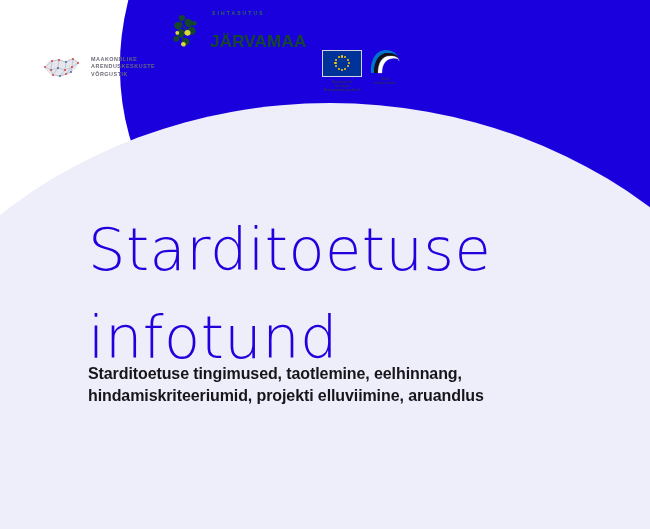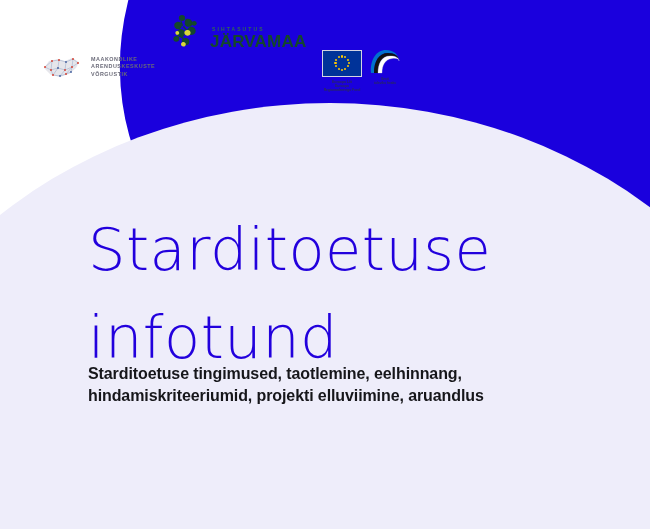--- a/index.html
+++ b/index.html
@@ -74,21 +74,21 @@
     white-space: pre-line;
   }
 
   
   .logo-jarva { left: 168px; top: 10px; }
   .jarva-mark { width: 40px; height: 40px; flex: 0 0 auto; }
   .jarva-text {
     margin-left: 2px;
     display: flex;
     flex-direction: column;
-    justify-content: flex-end;
+    justify-content: space-between;
     height: 40px;
     padding-bottom: 1px;
   }
   .jarva-sub {
     font-size: 5px;
     letter-spacing: 2.1px;
     color: #2f6b4f;
     font-weight: bold;
     margin-bottom: 1px;
     margin-left: 2px;

